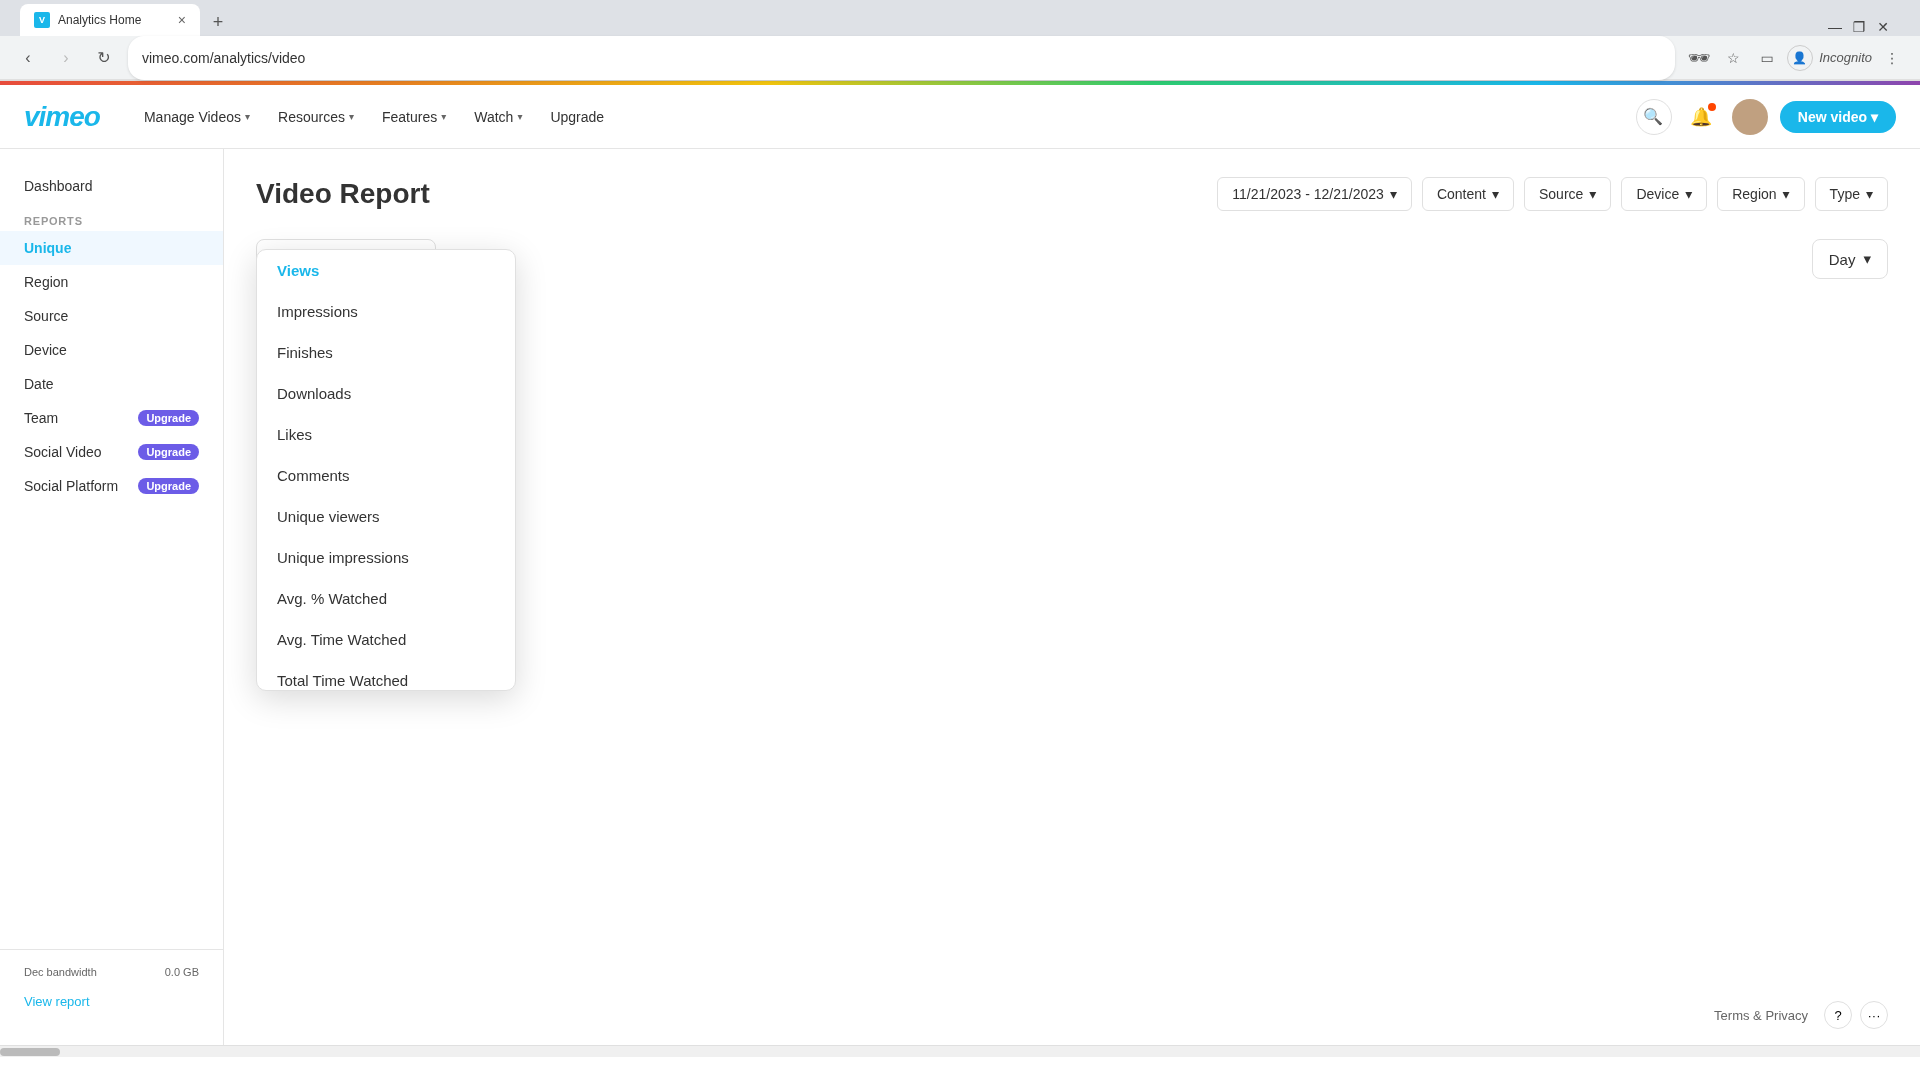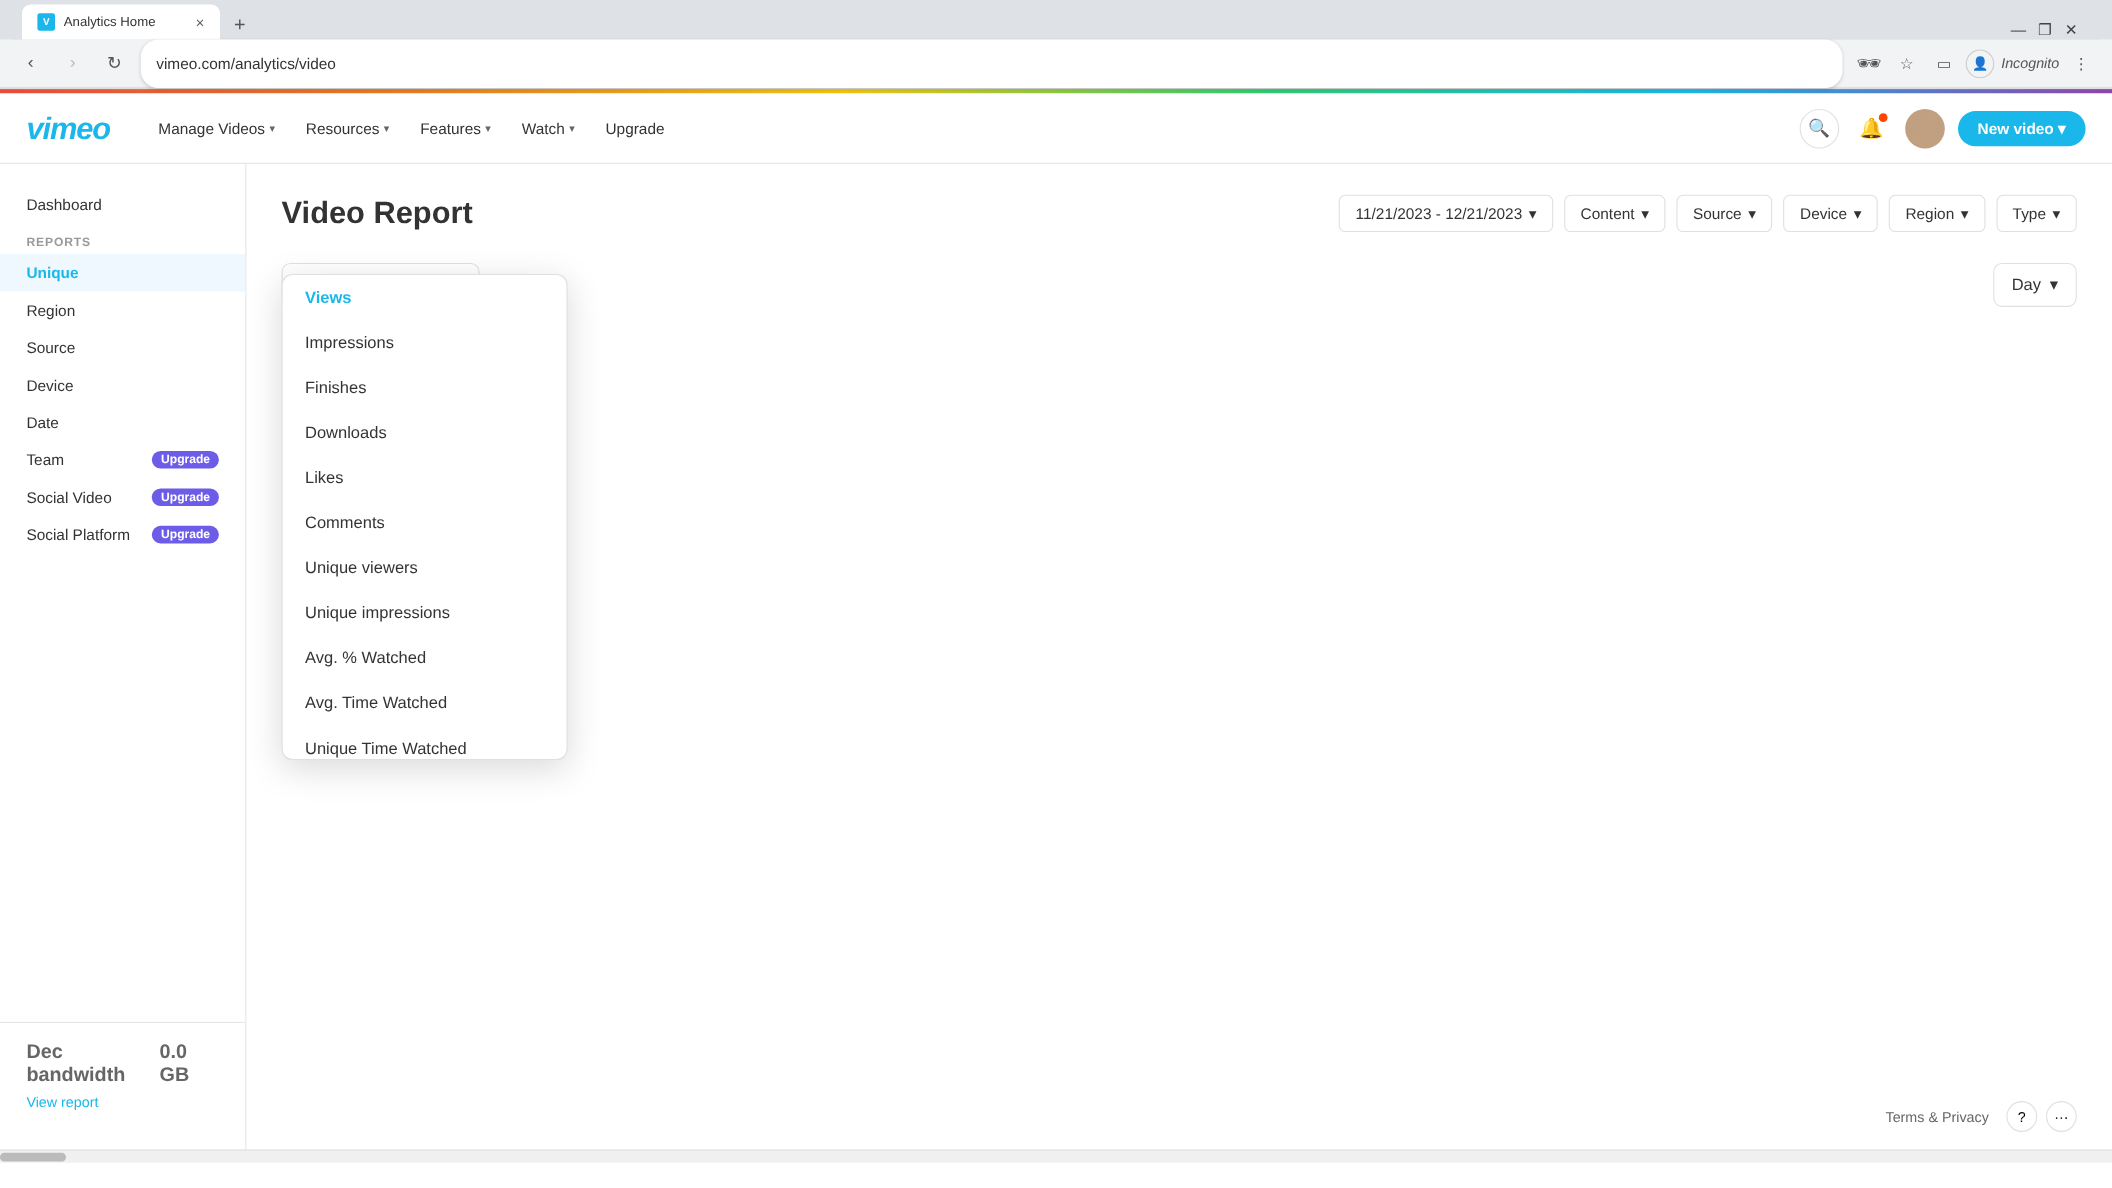--- a/index.html
+++ b/index.html
@@ -43,21 +43,21 @@
 
     
     .sidebar { width: 224px; border-right: 1px solid #e5e5e5; padding: 20px 0; display: flex; flex-direction: column; background: #fff; }
     .sidebar-item { display: flex; align-items: center; padding: 9px 24px; font-size: 14px; color: #333; cursor: pointer; font-weight: 400; }
     .sidebar-item.active { font-weight: 600; color: #1ab7ea; background: #f0f8ff; }
     .reports-label { padding: 12px 24px 4px; font-size: 11px; font-weight: 700; color: #999; text-transform: uppercase; letter-spacing: 0.8px; }
     .sidebar-item-with-badge { display: flex; align-items: flex-end; justify-content: space-between; padding: 9px 24px; cursor: pointer; }
     .sidebar-item-with-badge .label { font-size: 14px; color: #333; }
     .upgrade-badge { background: #6c5ce7; color: #fff; font-size: 11px; font-weight: 600; padding: 2px 8px; border-radius: 10px; }
     .sidebar-footer { margin-top: auto; padding: 16px 24px; border-top: 1px solid #e5e5e5; }
-    .bandwidth-row { display: flex; justify-content: space-between; font-size: 18px; color: #666; margin-bottom: 6px; font-weight: bold; }
+    .bandwidth-row { display: flex; justify-content: space-between; font-size: 11px; color: #666; margin-bottom: 16px; }
     .view-report-link { font-size: 13px; color: #1ab7ea; cursor: pointer; text-decoration: none; display: block; margin-top: 4px; }
 
     
     .content { flex: 1; padding: 28px 32px; overflow: hidden; position: relative; }
     .page-header { display: flex; align-items: center; gap: 20px; margin-bottom: 28px; }
     .page-title { font-size: 28px; font-weight: 700; color: #333; }
     .filter-bar { display: flex; align-items: center; gap: 10px; margin-left: auto; }
     .filter-btn { display: flex; align-items: center; gap: 6px; padding: 8px 14px; border: 1px solid #e0e0e0; border-radius: 6px; font-size: 14px; color: #333; cursor: pointer; background: #fff; }
 
     
@@ -246,21 +246,21 @@
         <div class="dropdown-item selected">Views</div>
         <div class="dropdown-item">Impressions</div>
         <div class="dropdown-item">Finishes</div>
         <div class="dropdown-item">Downloads</div>
         <div class="dropdown-item">Likes</div>
         <div class="dropdown-item">Comments</div>
         <div class="dropdown-item">Unique viewers</div>
         <div class="dropdown-item">Unique impressions</div>
         <div class="dropdown-item">Avg. % Watched</div>
         <div class="dropdown-item">Avg. Time Watched</div>
-        <div class="dropdown-item">Unique Time Watched</div>
+        <div class="dropdown-item">Total Time Watched</div>
       </div>
     </div>
 
     <div class="page-footer">
       <span class="footer-link">Terms &amp; Privacy</span>
       <div class="footer-icons">
         <div class="footer-icon">?</div>
         <div class="footer-icon">···</div>
       </div>
     </div>

